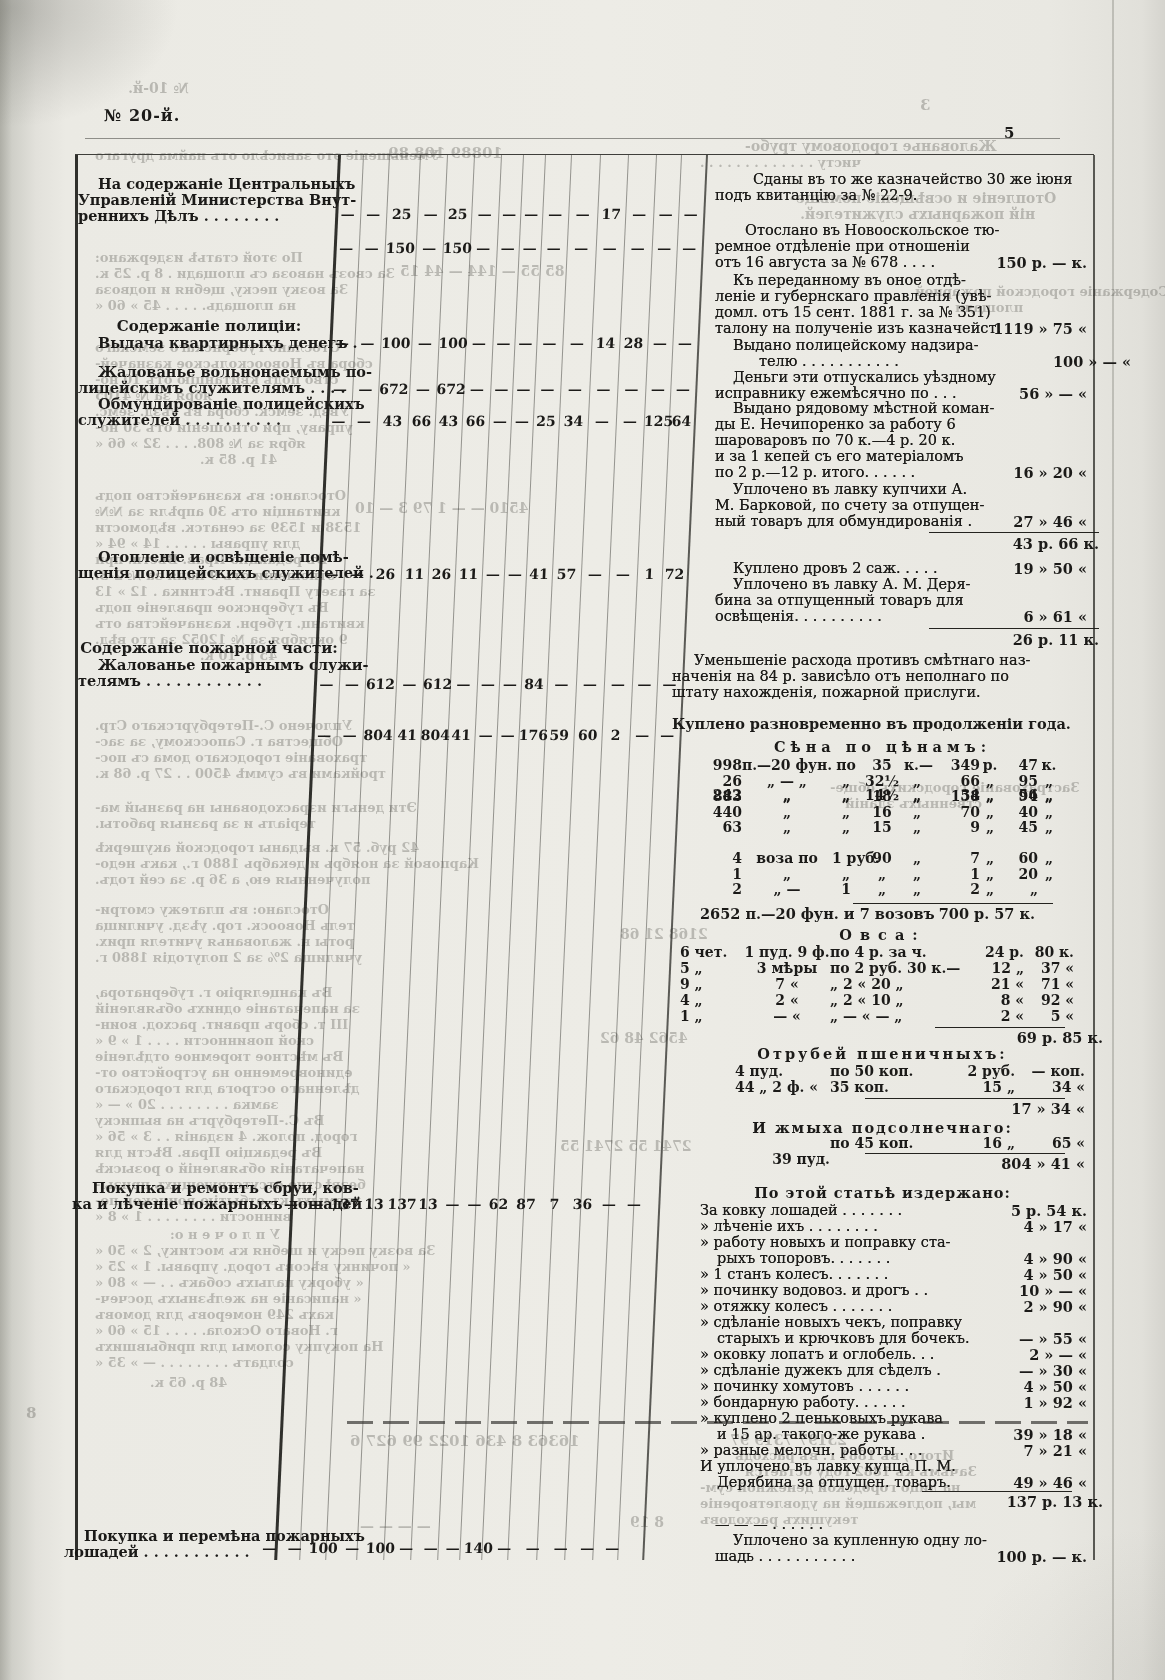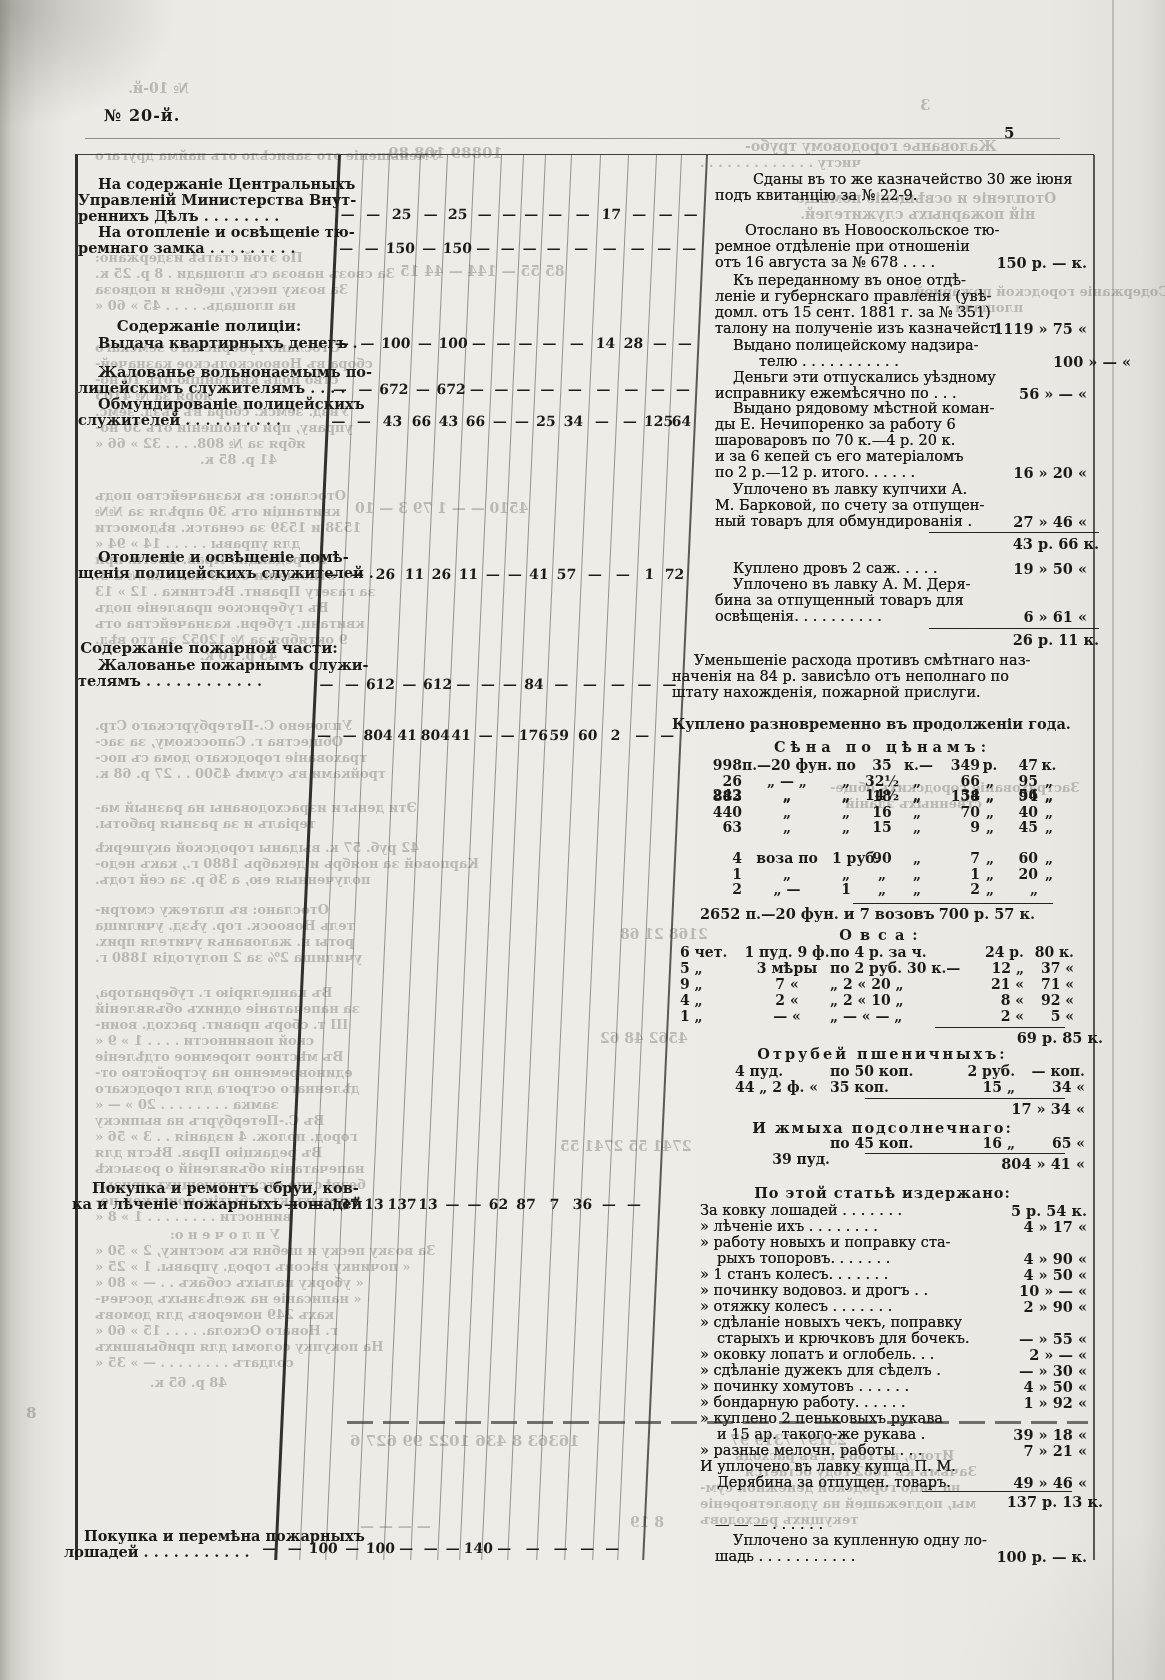--- a/index.html
+++ b/index.html
@@ -325,24 +325,20 @@
         <span class="num-cell" style="width: 25px;">—</span>
         <span class="num-cell" style="width: 25px;">—</span>
       </div>
     </div>
   <div id="leftcol" style="position:absolute;inset:0;">
       <div class="left-item" style="top: 176px;">
         <div class="ln first">На содержаніе Центральныхъ</div>
         <div class="ln">Управленій Министерства Внут-</div>
         <div class="ln">реннихъ Дѣлъ . . . . . . . .</div>
       </div>
-      <div class="left-item" style="top: 224px;">
-        <div class="ln first">На отопленіе и освѣщеніе тю-</div>
-        <div class="ln">ремнаго замка . . . . . . . . .</div>
-      </div>
       <div class="left-item center" style="top: 318px;">
         <div class="ln">Содержаніе полиціи:</div>
       </div>
       <div class="left-item" style="top: 335px;">
         <div class="ln first">Выдача квартирныхъ денегъ .</div>
       </div>
       <div class="left-item" style="top: 364px;">
         <div class="ln first">Жалованье вольнонаемымъ по-</div>
         <div class="ln">лицейскимъ служителямъ . . . .</div>
       </div>
@@ -380,21 +376,21 @@
       <div class="note-ln" style="top: 288px;"><span class="txt" style="padding-left: 43px;">леніе и губернскаго правленія (увѣ-</span></div>
       <div class="note-ln" style="top: 304px;"><span class="txt" style="padding-left: 43px;">домл. отъ 15 сент. 1881 г. за № 351)</span></div>
       <div class="note-ln" style="top: 320px;"><span class="txt" style="padding-left: 43px;">талону на полученіе изъ казначейст.</span><span class="amt">1119 » 75 «</span></div>
       <div class="note-ln" style="top: 337px;"><span class="txt" style="padding-left: 61px;">Выдано полицейскому надзира-</span></div>
       <div class="note-ln" style="top: 353px; margin-left: 44px;"><span class="txt" style="padding-left: 43px;">телю . . . . . . . . . . .</span><span class="amt">100 » — «</span></div>
       <div class="note-ln" style="top: 369px;"><span class="txt" style="padding-left: 61px;">Деньги эти отпускались уѣздному</span></div>
       <div class="note-ln" style="top: 385px;"><span class="txt" style="padding-left: 43px;">исправнику ежемѣсячно по . . .</span><span class="amt">56 » — «</span></div>
       <div class="note-ln" style="top: 400px;"><span class="txt" style="padding-left: 61px;">Выдано рядовому мѣстной коман-</span></div>
       <div class="note-ln" style="top: 416px;"><span class="txt" style="padding-left: 43px;">ды Е. Нечипоренко за работу 6</span></div>
       <div class="note-ln" style="top: 432px;"><span class="txt" style="padding-left: 43px;">шароваровъ по 70 к.—4 р. 20 к.</span></div>
-      <div class="note-ln" style="top: 448px;"><span class="txt" style="padding-left: 43px;">и за 6 кепей съ его матеріаломъ</span></div>
+      <div class="note-ln" style="top: 448px;"><span class="txt" style="padding-left: 43px;">и за 1 кепей съ его матеріаломъ</span></div>
       <div class="note-ln" style="top: 464px;"><span class="txt" style="padding-left: 43px;">по 2 р.—12 р. итого. . . . . .</span><span class="amt">16 » 20 «</span></div>
       <div class="note-ln" style="top: 481px;"><span class="txt" style="padding-left: 61px;">Уплочено въ лавку купчихи А.</span></div>
       <div class="note-ln" style="top: 497px;"><span class="txt" style="padding-left: 43px;">М. Барковой, по счету за отпущен-</span></div>
       <div class="note-ln" style="top: 513px;"><span class="txt" style="padding-left: 43px;">ный товаръ для обмундированія .</span><span class="amt">27 » 46 «</span></div>
       <div class="note-total" style="top: 532px;">43 р. 66 к.</div>
       <div class="note-ln" style="top: 560px;"><span class="txt" style="padding-left: 61px;">Куплено дровъ 2 саж. . . . .</span><span class="amt">19 » 50 «</span></div>
       <div class="note-ln" style="top: 576px;"><span class="txt" style="padding-left: 61px;">Уплочено въ лавку А. М. Деря-</span></div>
       <div class="note-ln" style="top: 592px;"><span class="txt" style="padding-left: 43px;">бина за отпущенный товаръ для</span></div>
       <div class="note-ln" style="top: 608px;"><span class="txt" style="padding-left: 43px;">освѣщенія. . . . . . . . . .</span><span class="amt">6 » 61 «</span></div>
       <div class="note-total" style="top: 628px;">26 р. 11 к.</div>

